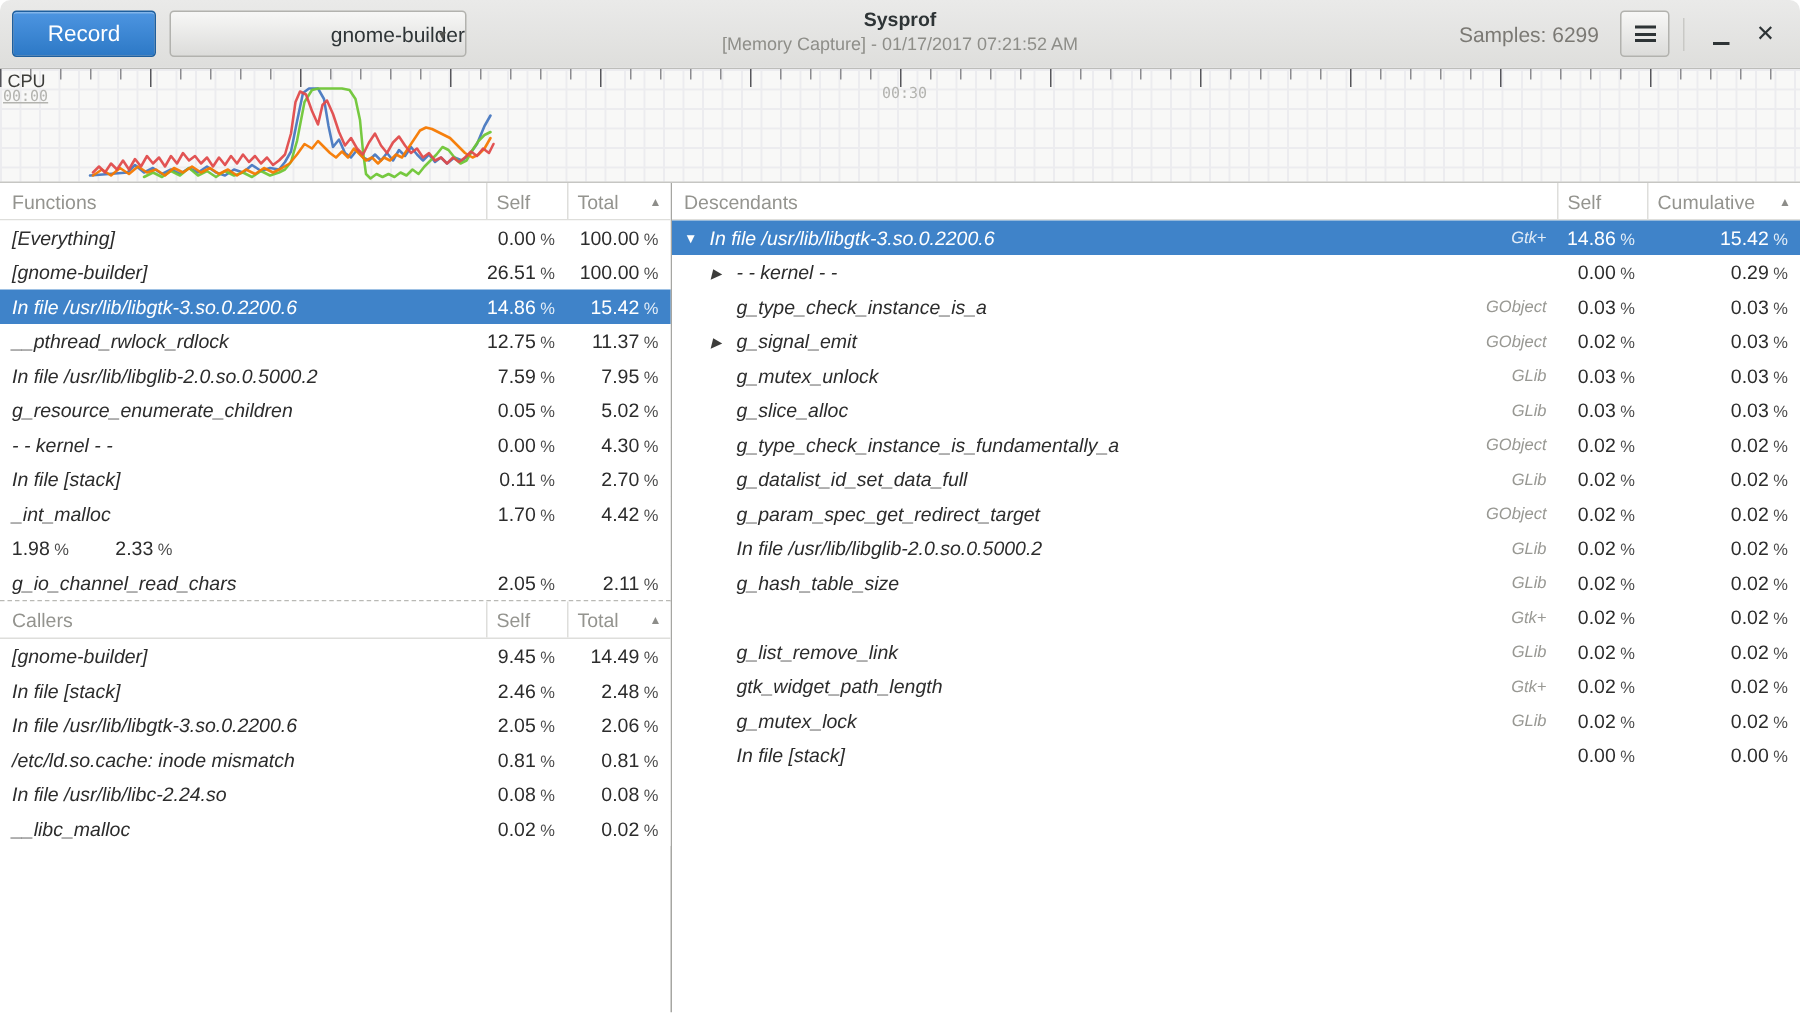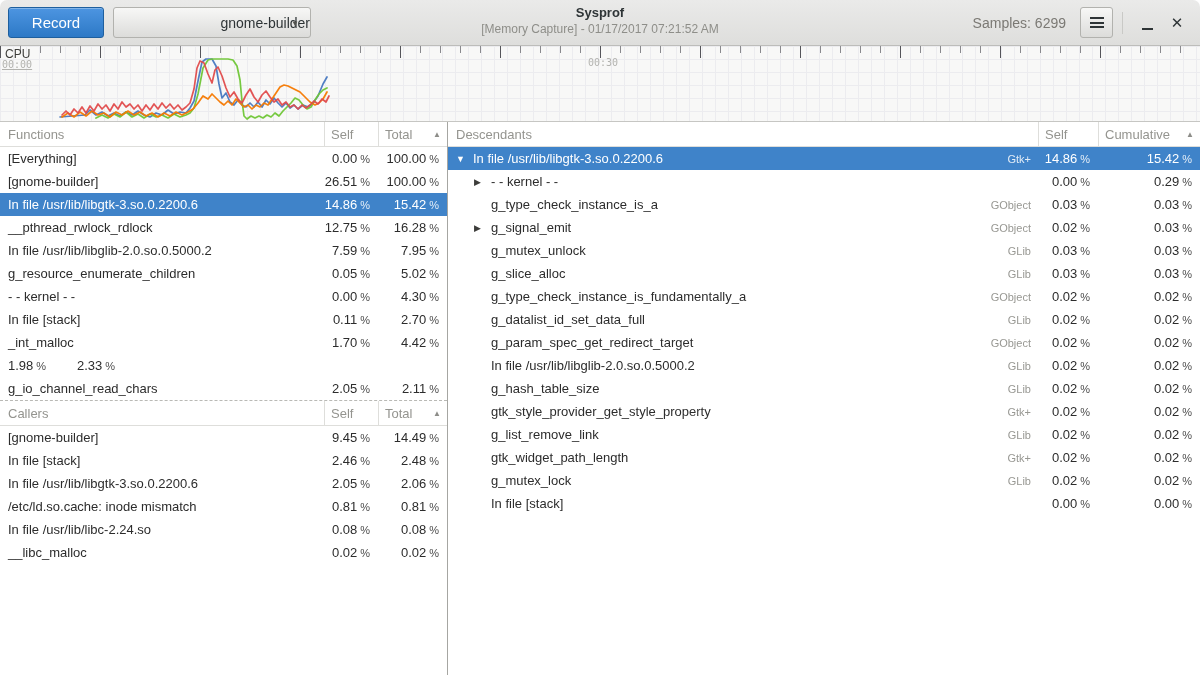--- a/index.html
+++ b/index.html
@@ -54,21 +54,21 @@
   .th { display:flex; align-items:center; height:100%; }
   .th.name { flex:1; padding-left:8px; }
   .th.num { border-left:1px solid #dededb; padding-left:6px; padding-right:6px; }
   .th .sort-arrow { margin-left:auto; font-size:8px; color:#8d8d89; }
   .w-self { width:54px; } .w-total { width:69px; }
   .dw-self { width:60px; } .dw-cum { width:102px; }
 
   .trow, .drow { display:flex; height:23px; flex:0 0 23px; align-items:center;
     font-size:13px; color:#2c2c2c; background:#fff; }
   .trow.selected, .drow.selected { background:#3f83c9; color:#fff; }
-  .cell-name { flex:1; padding-left:8px; white-space:nowrap; overflow:hidden; display:flex; align-items:center; }
+  .cell-name { flex:1; padding-left:8px; white-space:nowrap; overflow:hidden; display:flex; align-items:center;font-style:italic; }
   .cell-num { text-align:right; padding-right:8px; white-space:nowrap; }
   .cell-num .pct { font-size:11px; opacity:.85; margin-left:3px; }
   .splitter { height:0; border-top:1px dashed #b9b9b5; }
 
   .expander { width:17px; flex:0 0 17px; font-size:9px; color:#3c3c3a; }
   .drow.selected .expander { color:#fff; }
   .libtag { margin-left:auto; font-size:11px; color:#989893; padding-right:7px; }
   .drow.selected .libtag { color:rgba(255,255,255,.85); }
 </style>
 </head>
@@ -202,21 +202,21 @@
               <div class="cell-num w-total"><span>100.00</span><span class="pct">%</span></div>
             </div>
             <div class="trow selected">
               <div class="cell-name">In file /usr/lib/libgtk-3.so.0.2200.6</div>
               <div class="cell-num w-self"><span>14.86</span><span class="pct">%</span></div>
               <div class="cell-num w-total"><span>15.42</span><span class="pct">%</span></div>
             </div>
             <div class="trow">
               <div class="cell-name">__pthread_rwlock_rdlock</div>
               <div class="cell-num w-self"><span>12.75</span><span class="pct">%</span></div>
-              <div class="cell-num w-total"><span>16.28</span><span class="pct">%</span></div>
+              <div class="cell-num w-total"><span>11.37</span><span class="pct">%</span></div>
             </div>
             <div class="trow">
               <div class="cell-name">In file /usr/lib/libglib-2.0.so.0.5000.2</div>
               <div class="cell-num w-self"><span>7.59</span><span class="pct">%</span></div>
               <div class="cell-num w-total"><span>7.95</span><span class="pct">%</span></div>
             </div>
             <div class="trow">
               <div class="cell-name">g_resource_enumerate_children</div>
               <div class="cell-num w-self"><span>0.05</span><span class="pct">%</span></div>
               <div class="cell-num w-total"><span>5.02</span><span class="pct">%</span></div>
@@ -403,21 +403,20 @@
                 <span class="expander"></span>
                 <span>g_hash_table_size</span>
                 <span class="libtag">GLib</span>
               </div>
               <div class="cell-num dw-self"><span>0.02</span><span class="pct">%</span></div>
               <div class="cell-num dw-cum"><span>0.02</span><span class="pct">%</span></div>
             </div>
             <div class="drow">
               <div class="cell-name" style="padding-left: 26px;">
                 <span class="expander"></span>
-                <span>gtk_style_provider_get_style_property</span>
                 <span class="libtag">Gtk+</span>
               </div>
               <div class="cell-num dw-self"><span>0.02</span><span class="pct">%</span></div>
               <div class="cell-num dw-cum"><span>0.02</span><span class="pct">%</span></div>
             </div>
             <div class="drow">
               <div class="cell-name" style="padding-left: 26px;">
                 <span class="expander"></span>
                 <span>g_list_remove_link</span>
                 <span class="libtag">GLib</span>

